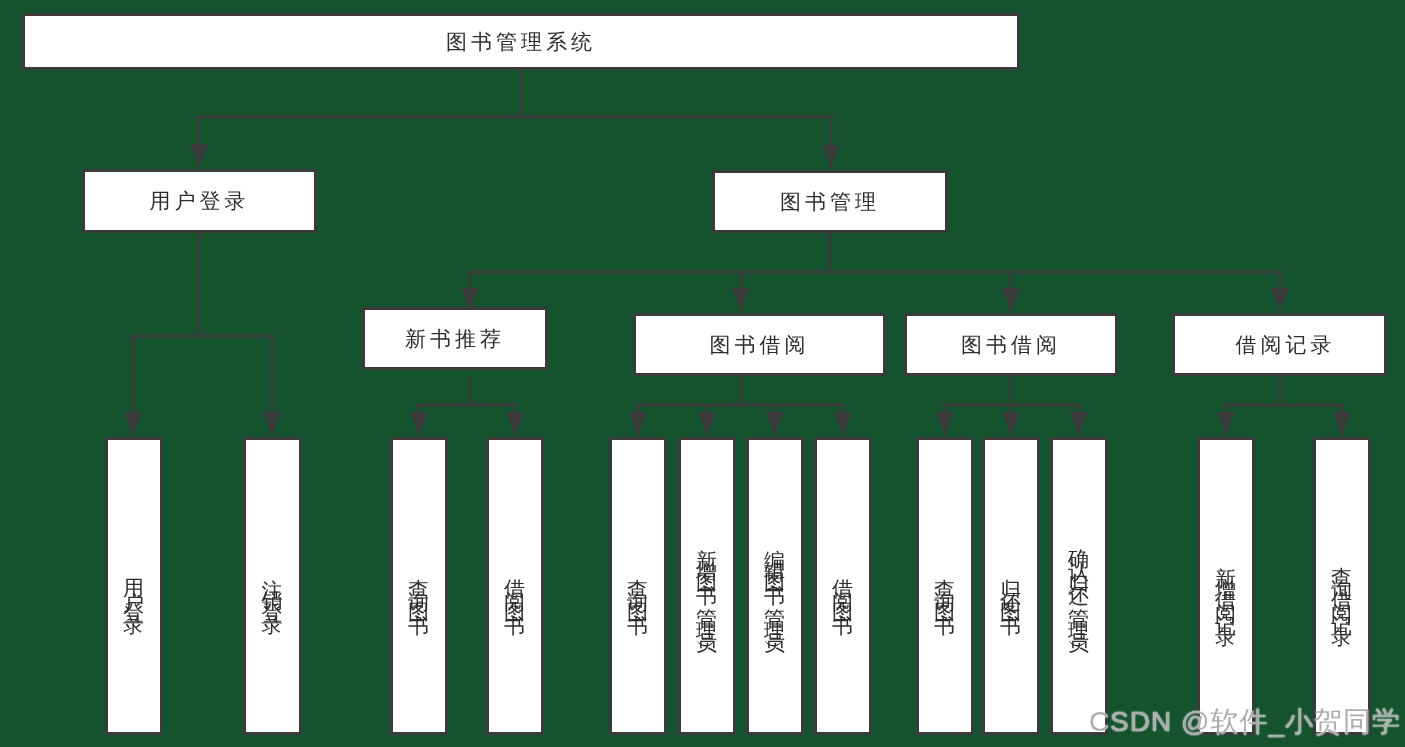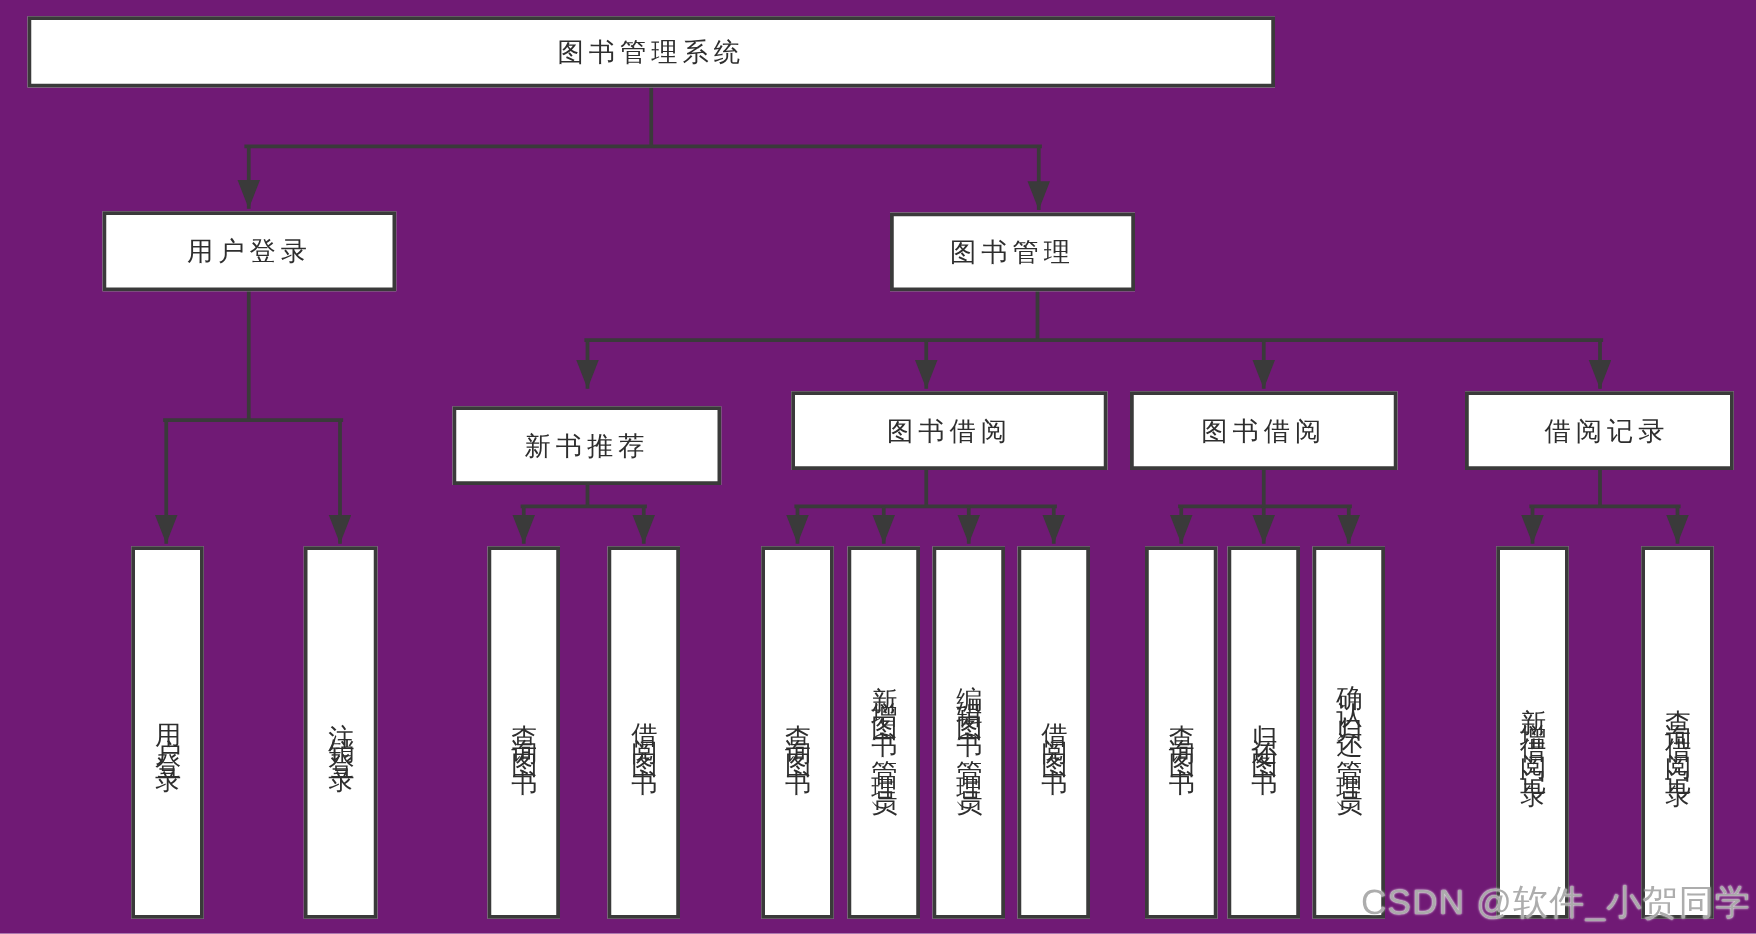--- a/index.html
+++ b/index.html
@@ -1,18 +1,18 @@
 <!DOCTYPE html>
 <html><head>
 <meta charset="utf-8">
 <style>
   html,body{margin:0;padding:0;background:#ffffff;}
   body{font-family:"Liberation Sans","DejaVu Sans",sans-serif;}
   #canvas{
-    position:relative;width:1405px;height:747px;background:#701a75;overflow:hidden;
+    position:relative;width:1405px;height:747px;background:#14532d;overflow:hidden;
     color:#2e2e2e;
   }
   #connectors{position:absolute;left:0;top:0;width:1405px;height:747px;}
   .box{
     position:absolute;box-sizing:border-box;border:3px solid #3a3a3a;background:#ffffff;
     display:flex;align-items:center;justify-content:center;
     font-size:21px;letter-spacing:4px;color:#2e2e2e;white-space:nowrap;
   }
   .vbox{
     writing-mode:vertical-rl;
@@ -92,23 +92,23 @@
         <line x1="1225" y1="405" x2="1343" y2="405" stroke-linecap="square"></line>
         <line x1="1226" y1="405" x2="1226" y2="435" marker-end="url(#ah)"></line>
         <line x1="1342" y1="405" x2="1342" y2="435" marker-end="url(#ah)"></line>
       </g>
     </g>
   </svg>
 
   <div class="box" style="left:22px;top:13px;width:998px;height:57px;">图书管理系统</div>
 
   <div class="box" style="left:82px;top:169px;width:235px;height:64px;">用户登录</div>
-  <div class="box" style="left:712px;top:170px;width:196px;height:63px;">图书管理</div>
+  <div class="box" style="left:712px;top:170px;width:236px;height:63px;">图书管理</div>
 
-  <div class="box" style="left:362px;top:325px;width:215px;height:63px;">新书推荐</div>
+  <div class="box" style="left:362px;top:307px;width:186px;height:63px;">新书推荐</div>
   <div class="box" style="left:633px;top:313px;width:253px;height:63px;">图书借阅</div>
   <div class="box" style="left:904px;top:313px;width:214px;height:63px;">图书借阅</div>
   <div class="box" style="left:1172px;top:313px;width:215px;height:63px;padding-left:12px;">借阅记录</div>
 
   <div class="box vbox" style="left:105px;top:437px;width:58px;height:298px;">用户登录</div>
   <div class="box vbox" style="left:243px;top:437px;width:59px;height:298px;">注销登录</div>
 
   <div class="box vbox" style="left:390px;top:437px;width:58px;height:298px;">查询图书</div>
   <div class="box vbox" style="left:486px;top:437px;width:58px;height:298px;">借阅图书</div>
 

